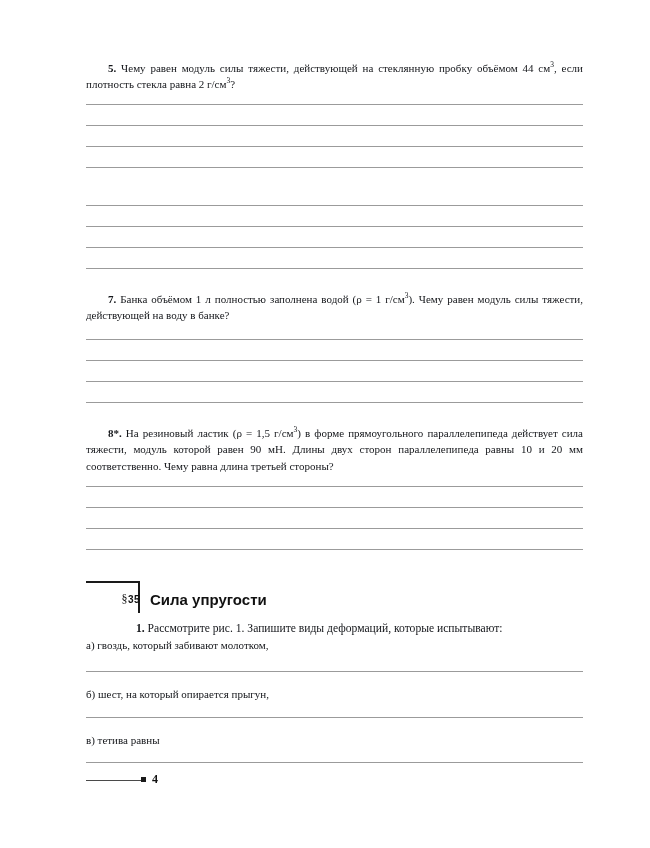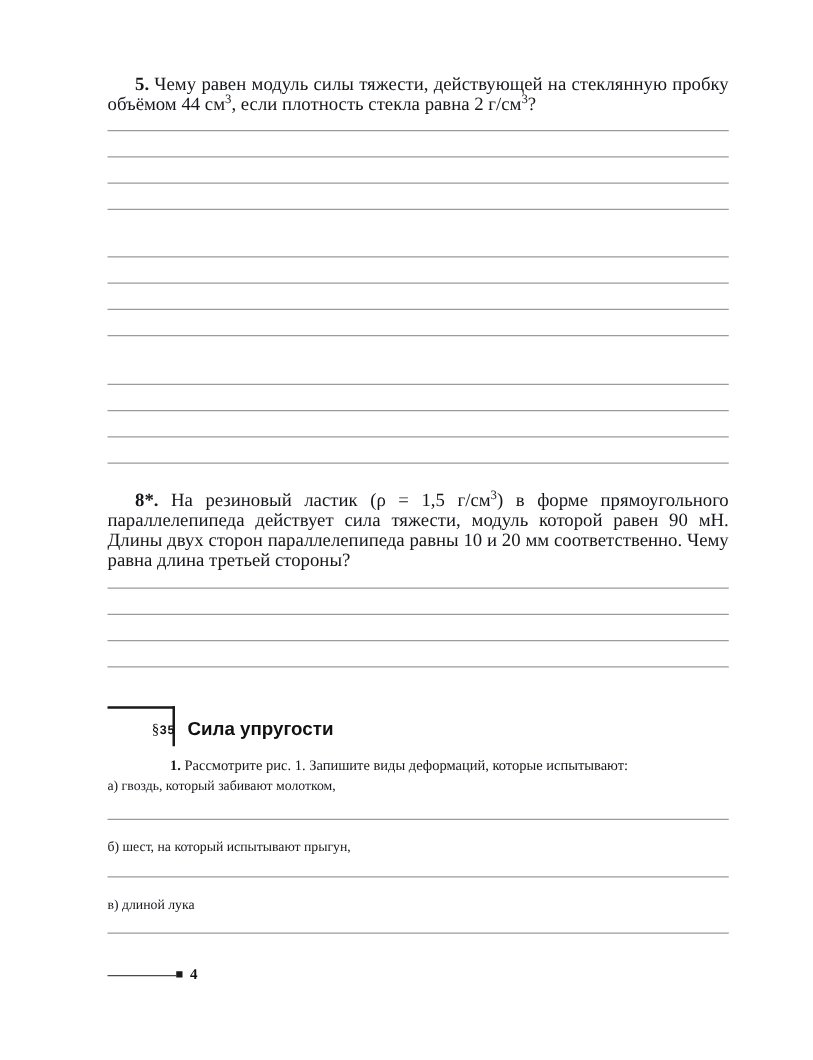--- a/index.html
+++ b/index.html
@@ -33,21 +33,21 @@
     width: 497px;
   }
 
   
   .problem {
     margin: 0;
     padding: 0;
   }
   .problem-text {
     font-family: "Liberation Serif", "DejaVu Serif", serif;
-    font-size: 15px;
+    font-size: 11px;
     line-height: 16.1px;
     text-align: justify;
     text-justify: inter-word;
     text-indent: 22px;
     margin: 0;
     color: #14161a;
     hyphens: manual;
   }
   .qnum {
     font-weight: bold;
@@ -226,20 +226,21 @@
         <div class="rule-gap"></div>
         <div class="rule"></div>
         <div class="rule-gap"></div>
         <div class="rule"></div>
       </div>
     </div>
 
     <div class="sp-after-rules-6"></div>
 
     <div class="problem">
+      <p class="problem-text"><span class="qnum">7.</span> Банка объёмом 1 л полностью заполнена водой (ρ&nbsp;=&nbsp;1&nbsp;г/см<sup>3</sup>). Чему равен модуль силы тяжести, действующей на воду в банке?</p>
       <div class="sp-after-text-7"></div>
       <div class="rules">
         <div class="rule"></div>
         <div class="rule-gap"></div>
         <div class="rule"></div>
         <div class="rule-gap"></div>
         <div class="rule"></div>
         <div class="rule-gap"></div>
         <div class="rule"></div>
       </div>
@@ -269,25 +270,25 @@
       <div class="sec-title">Сила упругости</div>
     </div>
 
     <div class="exercise">
       <p class="ex-text"><span class="lead"><span class="qnum">1.</span> <span>Рассмотрите рис. 1. Запишите виды деформаций, которые испытывают:</span></span></p>
       <p class="subitem">а) гвоздь, который забивают молотком,</p>
 
       <div class="sp-sub-a"></div>
       <div class="rule"></div>
       <div class="sp-sub-rule"></div>
-      <p class="subitem">б) шест, на который испытывают прыгун,</p>
+      <p class="subitem">б) шест, на который опирается прыгун,</p>
       <div class="sp-sub-rule"></div>
       <div class="rule"></div>
       <div class="sp-sub-rule2"></div>
-      <p class="subitem">в) длиной лука</p>
+      <p class="subitem">в) тетива равны</p>
       <div class="sp-sub-rule2"></div>
       <div class="rule"></div>
     </div>
 
   </div>
 
   <div class="footer">
     <div class="footer-line"></div>
     <div class="footer-dot"></div>
     <div class="footer-page">4</div>

